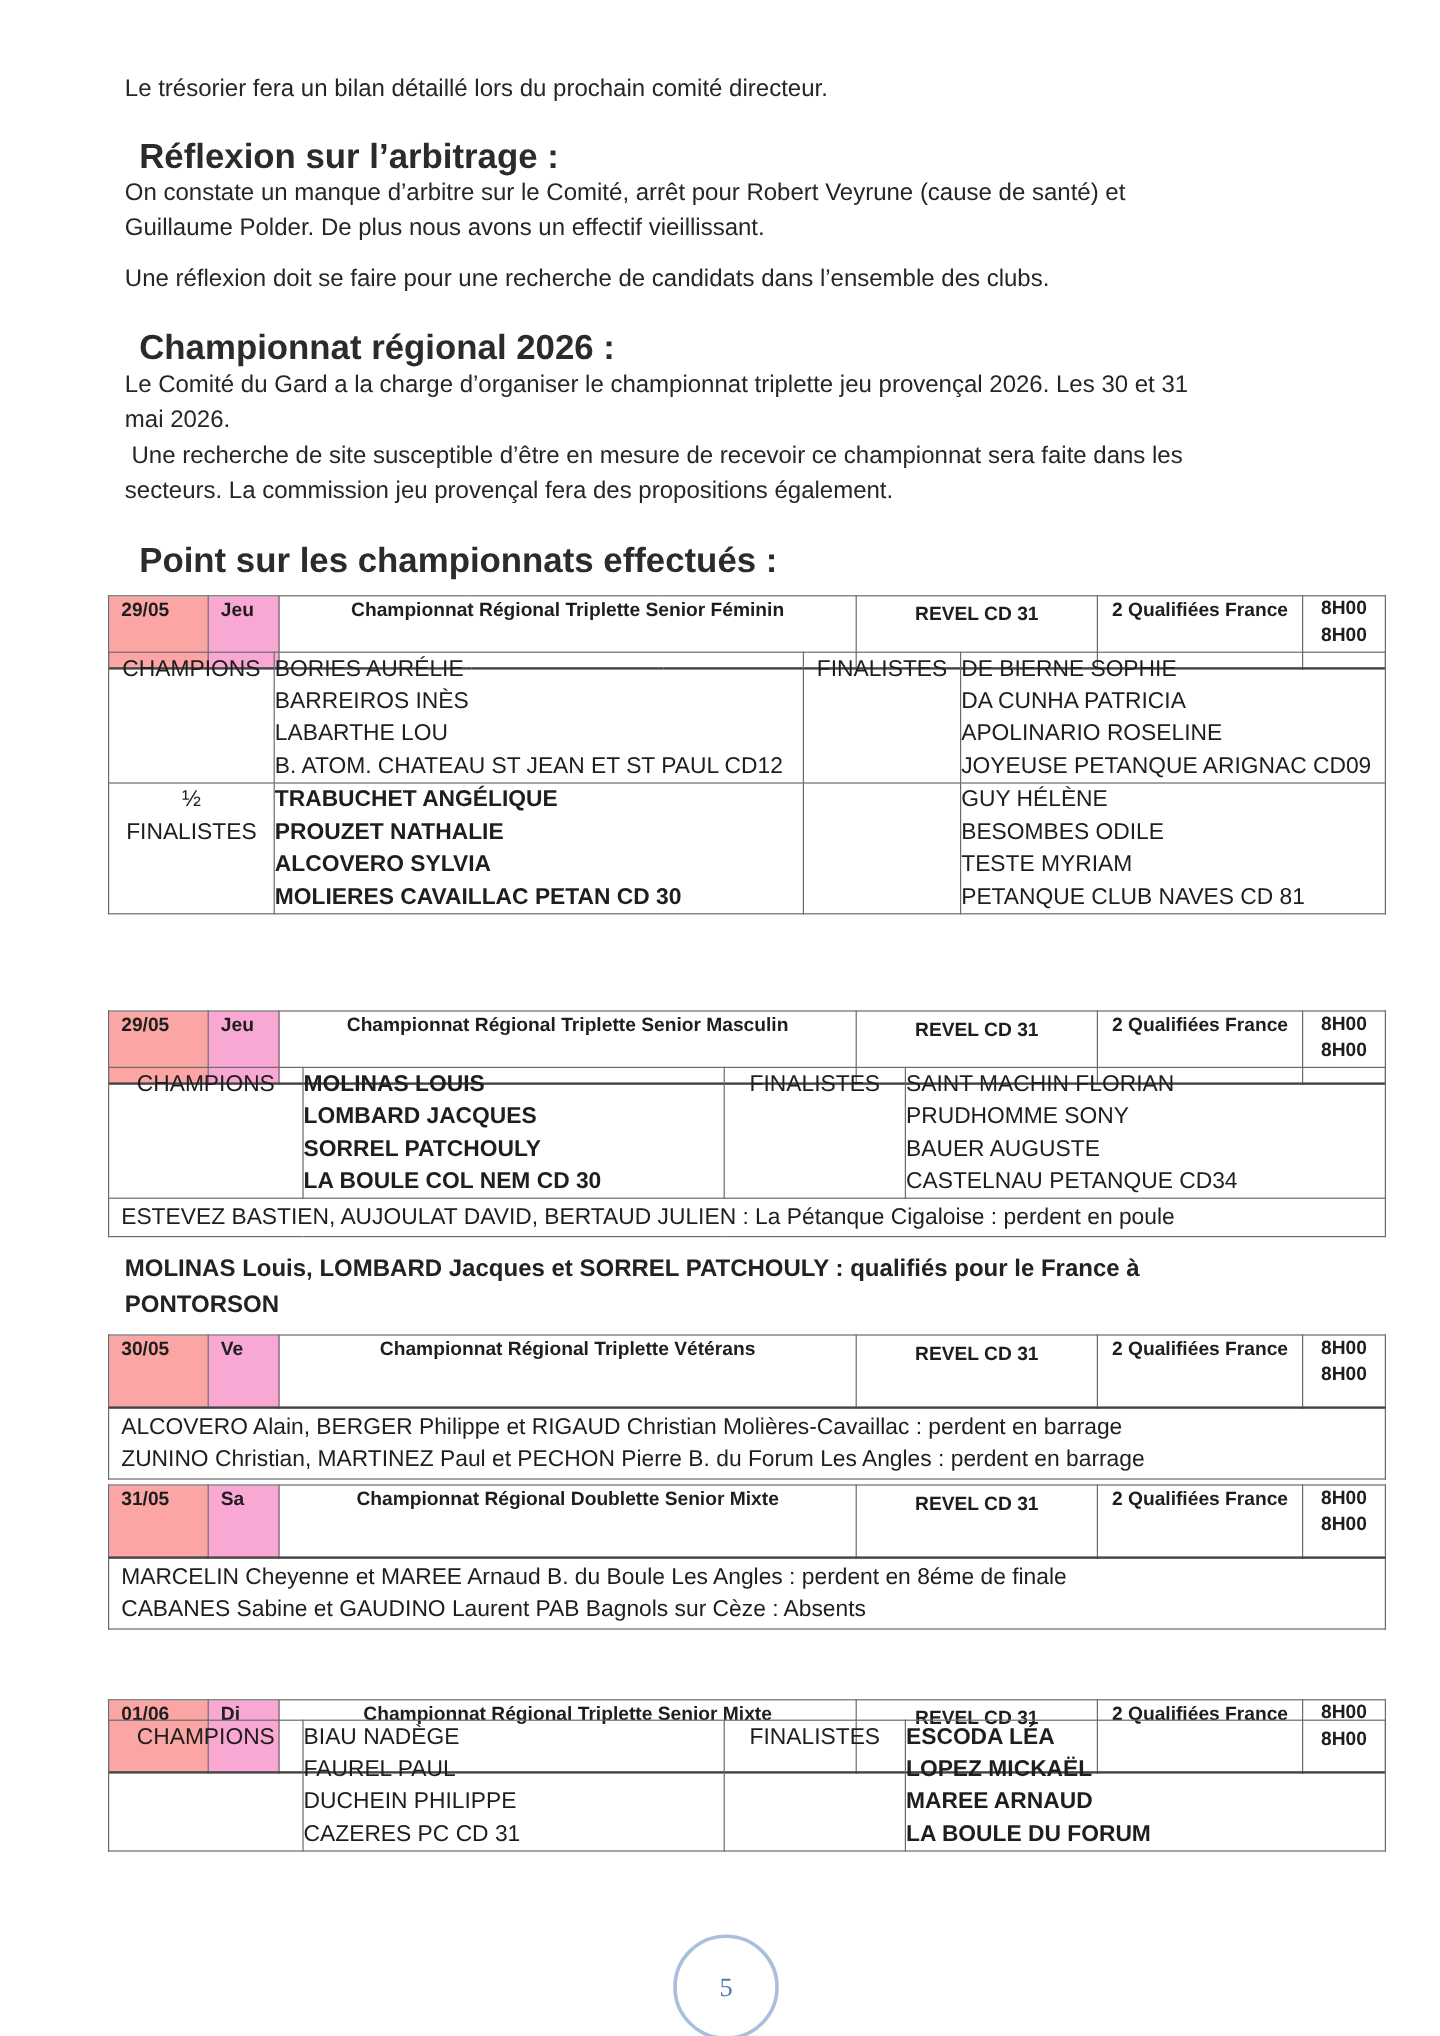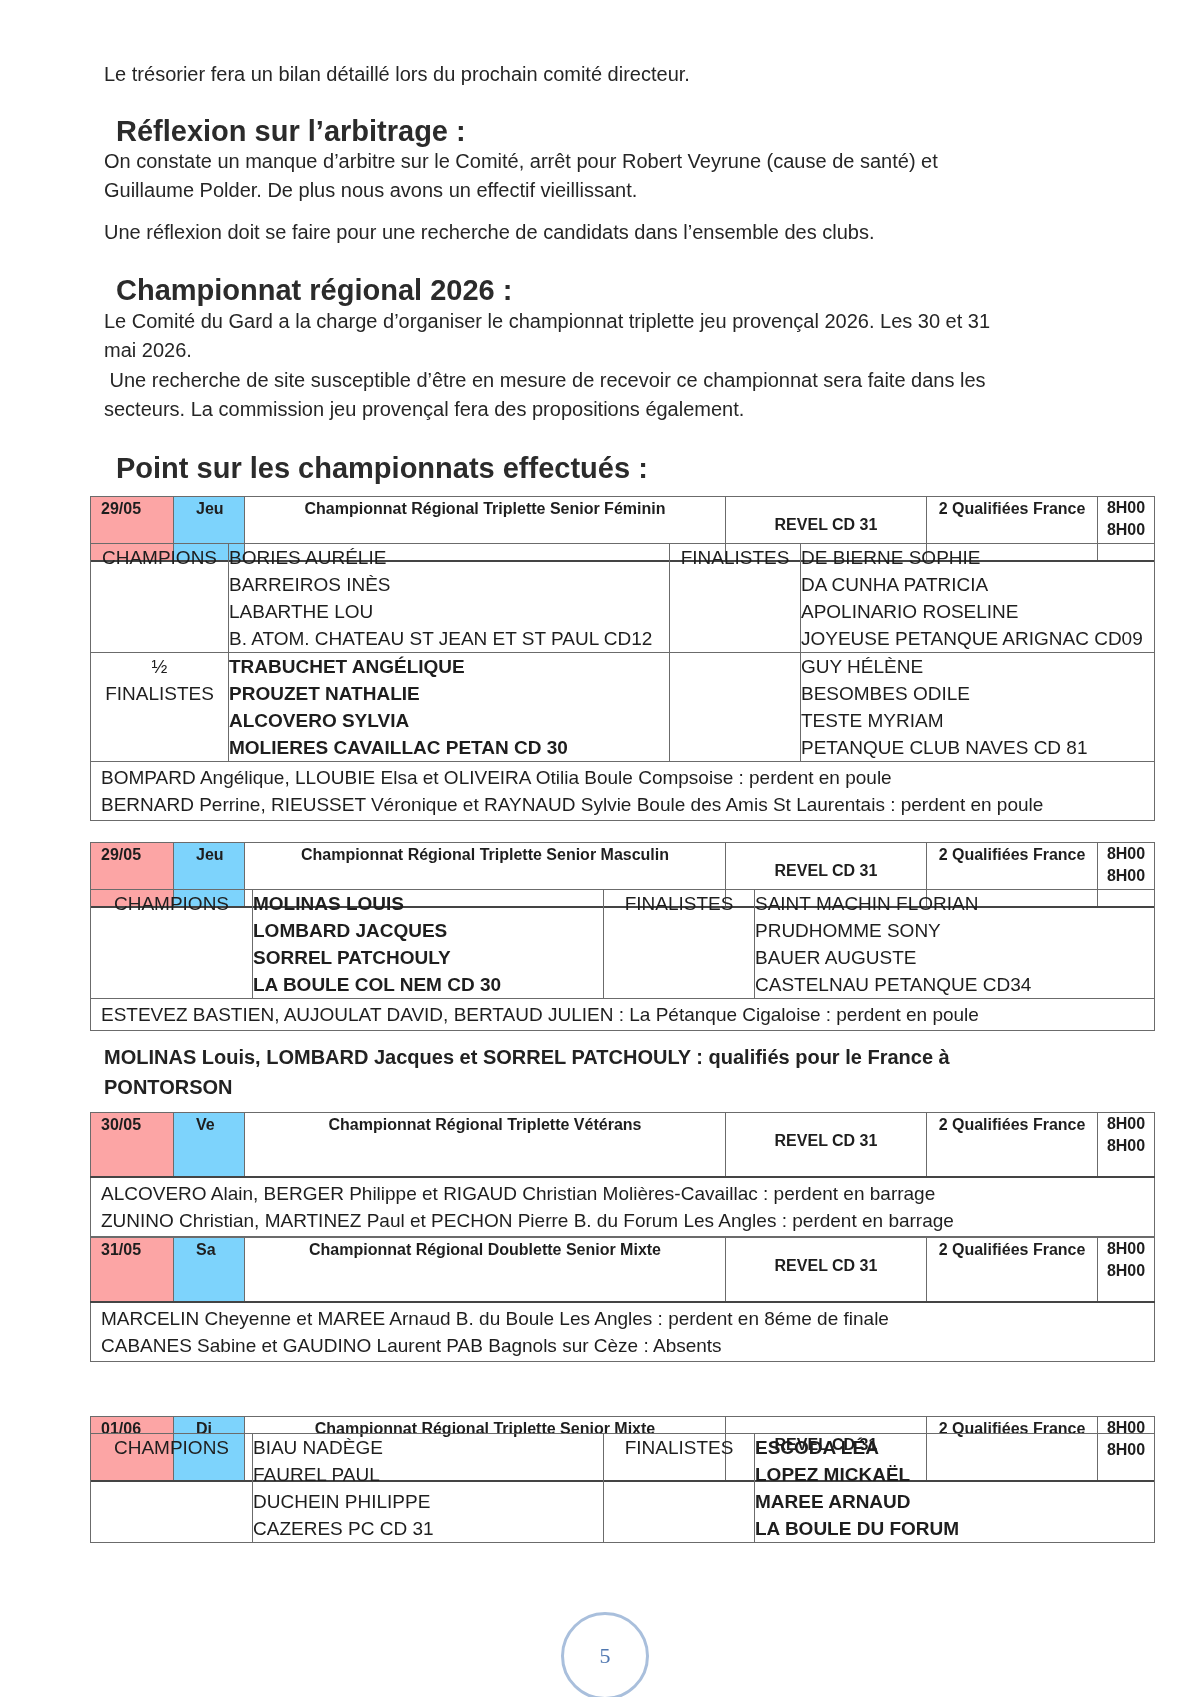--- a/index.html
+++ b/index.html
@@ -4,23 +4,23 @@
 <style>
   html, body { margin:0; padding:0; background:#fff; }
   body { width:1200px; height:1697px; position:relative; font-family:"Liberation Sans", sans-serif; color:#222; overflow:hidden; }
   .p { position:absolute; left:104px; font-size:20px; line-height:29px; color:#262626; margin:0; }
   .h { position:absolute; left:104px; font-size:29px; font-weight:bold; color:#2b2b2b; margin:12px; }
   table { border-collapse:collapse; position:absolute; left:90px; width:1065px; table-layout:fixed; }
   td { border:1px solid #6b6b6b; padding:0; vertical-align:top; font-size:19px; color:#1e1e1e; }
   .hdr td { height:44px; font-size:16px; font-weight:bold; }
   .hdr { border-bottom:2px solid #444; }
   .date { background:#fca5a5; padding:3px 0 12px 10px; }
-  .day { background:#7dd3fc; padding:3px 0 0 22px; }
+  .day { background:#f9a8d4; padding:3px 0 0 10px; }
   .title { text-align:center; padding-top:3px; }
-  .loc { text-align:center; font-size:18px; padding-top:19px; }
+  .loc { text-align:center; font-size:18px; padding-top:7px; }
   .qual { text-align:center; font-size:15px; padding-top:3px; }
   .time { text-align:center; font-size:15px; line-height:22px; }
   .lbl { text-align:center; line-height:27px; padding-top:0; }
   .names { text-align:left; line-height:27px; }
   .b { font-weight:bold; }
   .notes td { padding:2px 0 2px 10px; line-height:27px; font-size:19px; }
   .qualline { position:absolute; left:104px; width:1000px; font-size:20px; font-weight:bold; line-height:30px; text-align:justify; text-align-last:left; }
   .pagenum { position:absolute; left:561px; top:1612px; width:88px; height:88px; border:3px solid #a9bfdc; border-radius:50%; box-sizing:border-box; text-align:center; line-height:82px; font-family:"Liberation Serif", serif; font-size:22px; color:#4f77b0; }
 </style>
 </head>
@@ -88,26 +88,20 @@
       <div>MOLIERES CAVAILLAC PETAN CD 30</div>
     </td>
     <td></td>
     <td class="names">
       <div>GUY HÉLÈNE</div>
       <div>BESOMBES ODILE</div>
       <div>TESTE MYRIAM</div>
       <div>PETANQUE CLUB NAVES CD 81</div>
     </td>
   </tr>
-  <tr class="notes">
-    <td colspan="4">
-      <div>BOMPARD Angélique, LLOUBIE Elsa et OLIVEIRA Otilia Boule Compsoise : perdent en poule</div>
-      <div>BERNARD Perrine, RIEUSSET Véronique et RAYNAUD Sylvie Boule des Amis St Laurentais : perdent en poule</div>
-    </td>
-  </tr>
 </tbody>
   </table>
 
 
 <table style="top:842px">
   <tbody>
       <tr class="hdr">
     <td class="date" style="width:72px">29/05</td>
     <td class="day" style="width:48px">Jeu</td>
     <td class="title" style="width:480px">Championnat Régional Triplette Senior Masculin</td>

